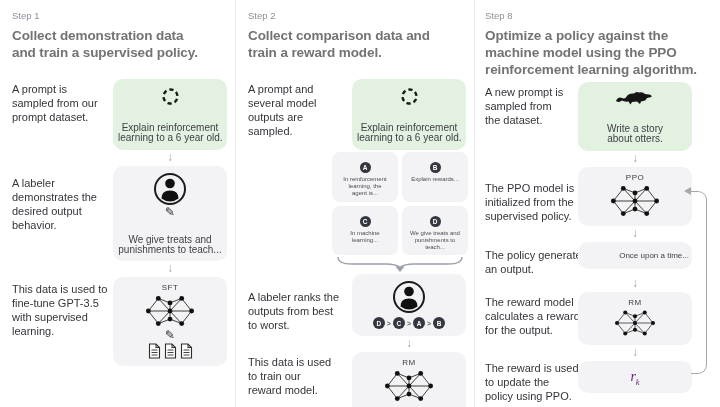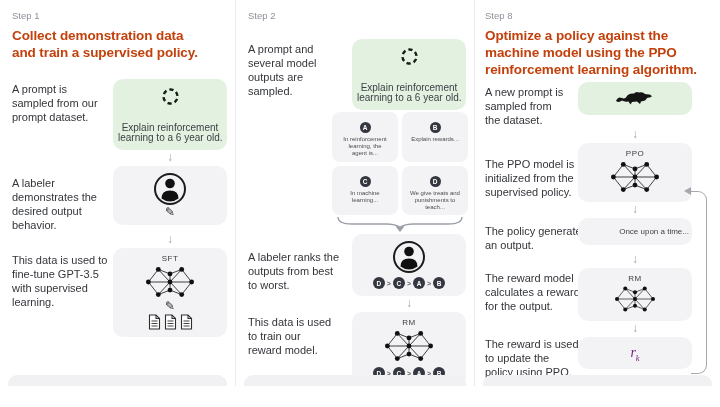--- a/index.html
+++ b/index.html
@@ -3,21 +3,21 @@
 <meta charset="utf-8">
 <style>
   html,body{margin:0;padding:0;}
   body{width:720px;height:407px;background:#fff;overflow:hidden;
        font-family:"Liberation Sans","DejaVu Sans",sans-serif;color:#33353a;}
   .page{display:grid;grid-template-columns:236px 239px 245px;height:306px;}
   .col{position:relative;box-sizing:border-box;padding:8px 6px 0 12px;}
   .c1,.c2{border-right:1px solid #ececef;}
   .c3{padding-right:26px;padding-left:10px;}
   .step{font-size:9.5px;color:#8f8f98;margin-top:2px;}
-  .heading{font-size:13.5px;font-weight:700;color:#c2410c;line-height:17px;
+  .heading{font-size:13.5px;font-weight:700;color:#737373;line-height:17px;
            margin:6px 0 0;white-space:pre;letter-spacing:-.1px;}
   .flow{margin-top:18px;}
   .c3 .flow{margin-top:4px;}
   .row{display:flex;align-items:flex-start;}
   .ltext{flex:1 1 auto;min-width:0;font-size:11px;line-height:14px;white-space:pre;padding-top:3px;}
   .gfx{flex:0 0 136px;width:136px;display:flex;flex-direction:column;}
   .bx{width:114px;margin:0 2px 0 auto;border-radius:10px;text-align:center;box-sizing:border-box;}
   .green{background:var(--green,#e2f1e0);padding:8px 5px;}
   .gray{background:var(--gray,#f3f3f5);}
   .cap{font-size:10px;line-height:9.5px;color:#3d3f45;margin-top:17px;white-space:pre;}
@@ -99,20 +99,22 @@
           <div class="gfx">
             <div class="bx gray lab">
               <span class="icn">
                 <svg width="34" height="34" viewBox="0 0 34 34" style="display:block;margin:0 auto">
  <circle cx="17" cy="17" r="15" fill="none" stroke="#1c1c1c" stroke-width="2"></circle>
  <circle cx="17" cy="11.5" r="4.8" fill="#111"></circle>
  <path d="M8.5 26.5 Q8.5 18.5 17 18.5 Q25.5 18.5 25.5 26.5 Q21.5 29.5 17 29.5 Q12.5 29.5 8.5 26.5 Z" fill="#111"></path>
                 </svg>
               </span>
               <span class="pencil">✎</span>
+              <div class="cap">We give treats and
+punishments to teach...</div>
             </div>
           </div>
         </div>
         <div class="row">
           <div class="ltext"></div>
           <div class="gfx">
             <div class="connector">↓</div>
           </div>
         </div>
         <div class="row">
@@ -162,20 +164,22 @@
               </div>
             </div>
           </div>
         </div>
       </div>
     <div class="strip"></div>
   </section>
 
   <section class="col c2">
     <div class="step">Step 2</div>
+    <h2 class="heading">Collect comparison data and
+train a reward model.</h2>
     <div class="flow">
         <div class="row">
           <div class="ltext">A prompt and
 several model
 outputs are
 sampled.</div>
           <div class="gfx">
             <div class="bx green">
               <span class="icn">
                 <svg width="19" height="19" viewBox="0 0 19 19" style="display:block;margin:0 auto">
@@ -295,20 +299,22 @@
           <div class="ltext">A new prompt is
 sampled from
 the dataset.</div>
           <div class="gfx">
             <div class="bx green">
               <span class="icn">
                 <svg width="40" height="17" viewBox="0 0 40 17" style="display:block;margin:0 auto">
  <path d="M1 11 Q3 6 7 8 Q9 9 11 7.5 Q13 3 19 3.5 Q21 1 24 2.5 Q28 1.5 30 4 L34 4.5 Q37 5 36.5 7 L32 8 Q31 11 26 11.5 L25 14 22 11.5 17 12 15.5 14.5 13.5 11.5 Q9 12 7 10.5 Q4 13 1 11 Z" fill="#151515"></path>
                 </svg>
               </span>
+              <div class="cap">Write a story
+about otters.</div>
             </div>
           </div>
         </div>
         <div class="row">
           <div class="ltext"></div>
           <div class="gfx">
             <div class="connector">↓</div>
           </div>
         </div>
         <div class="row">

